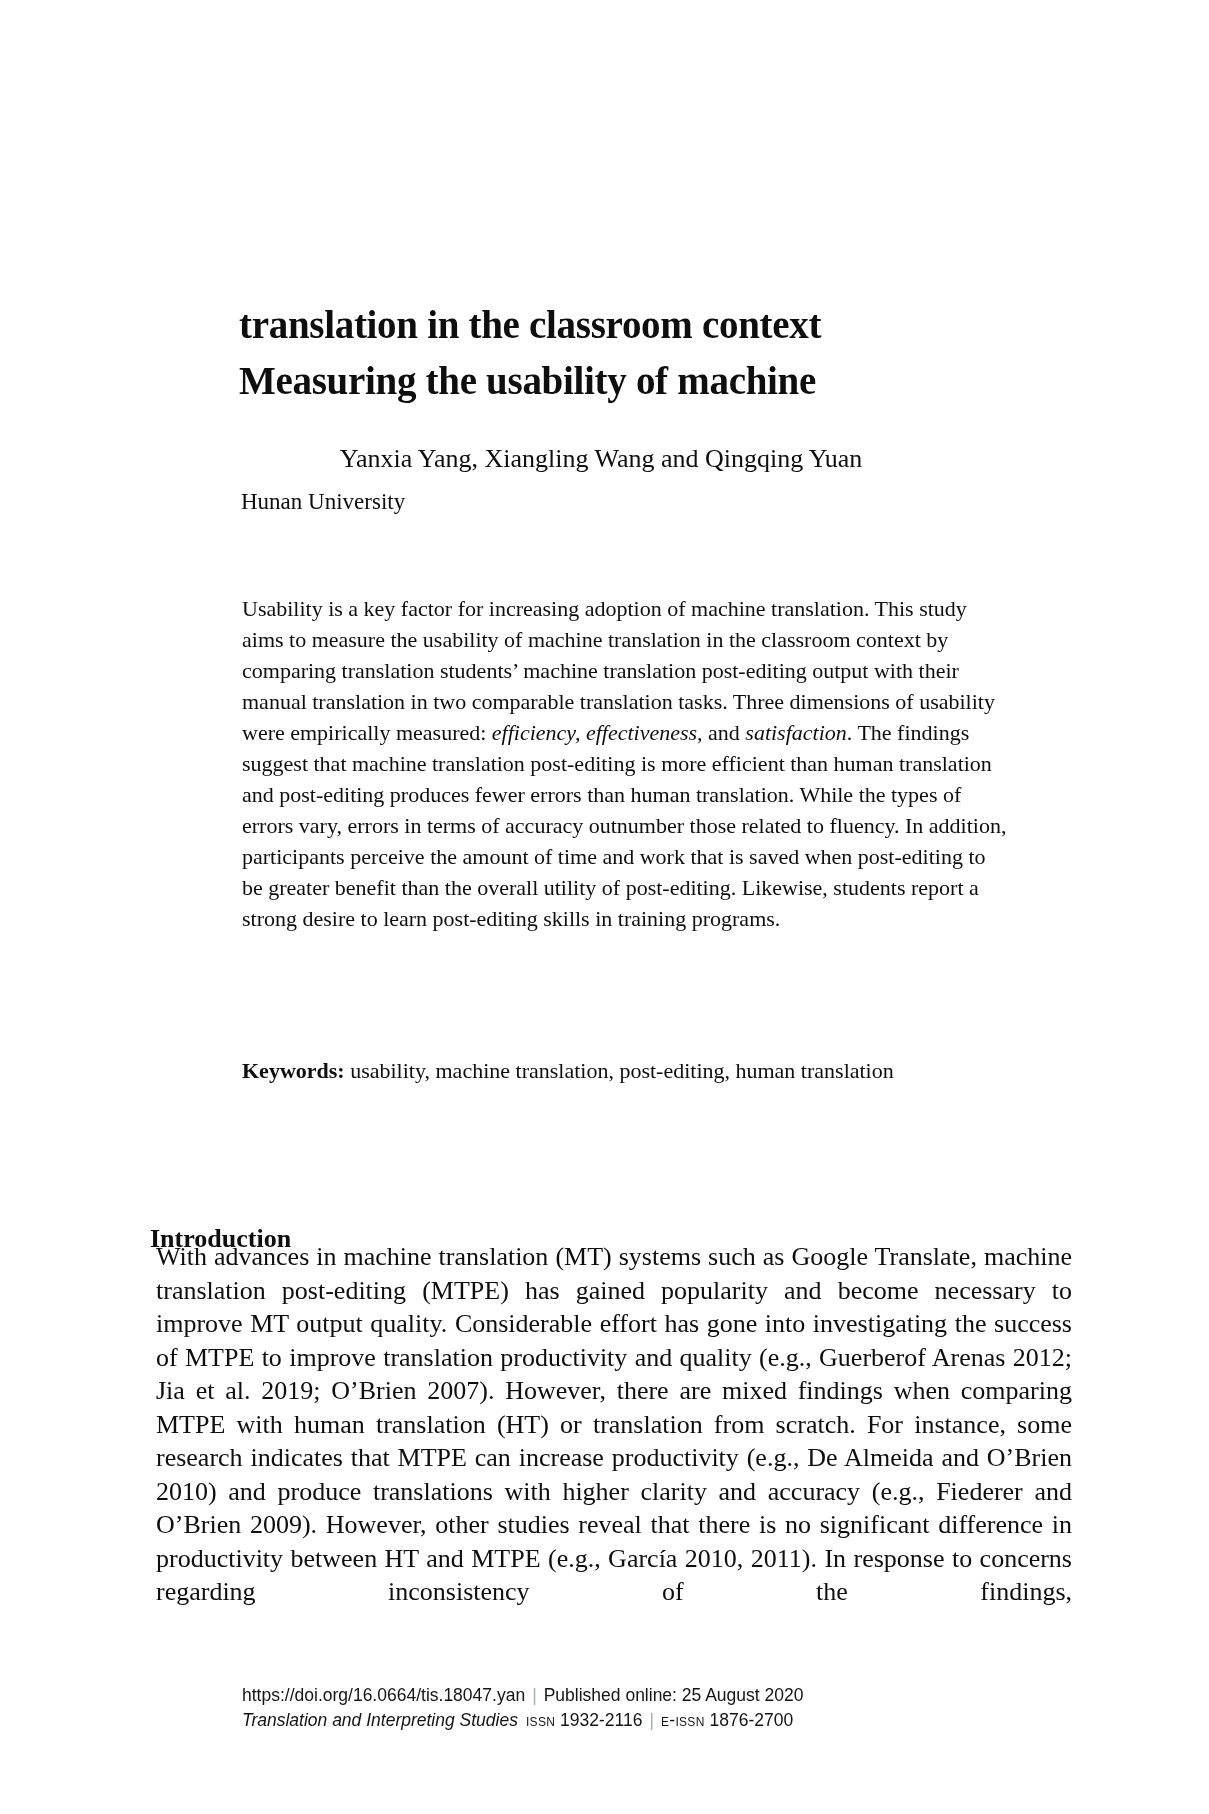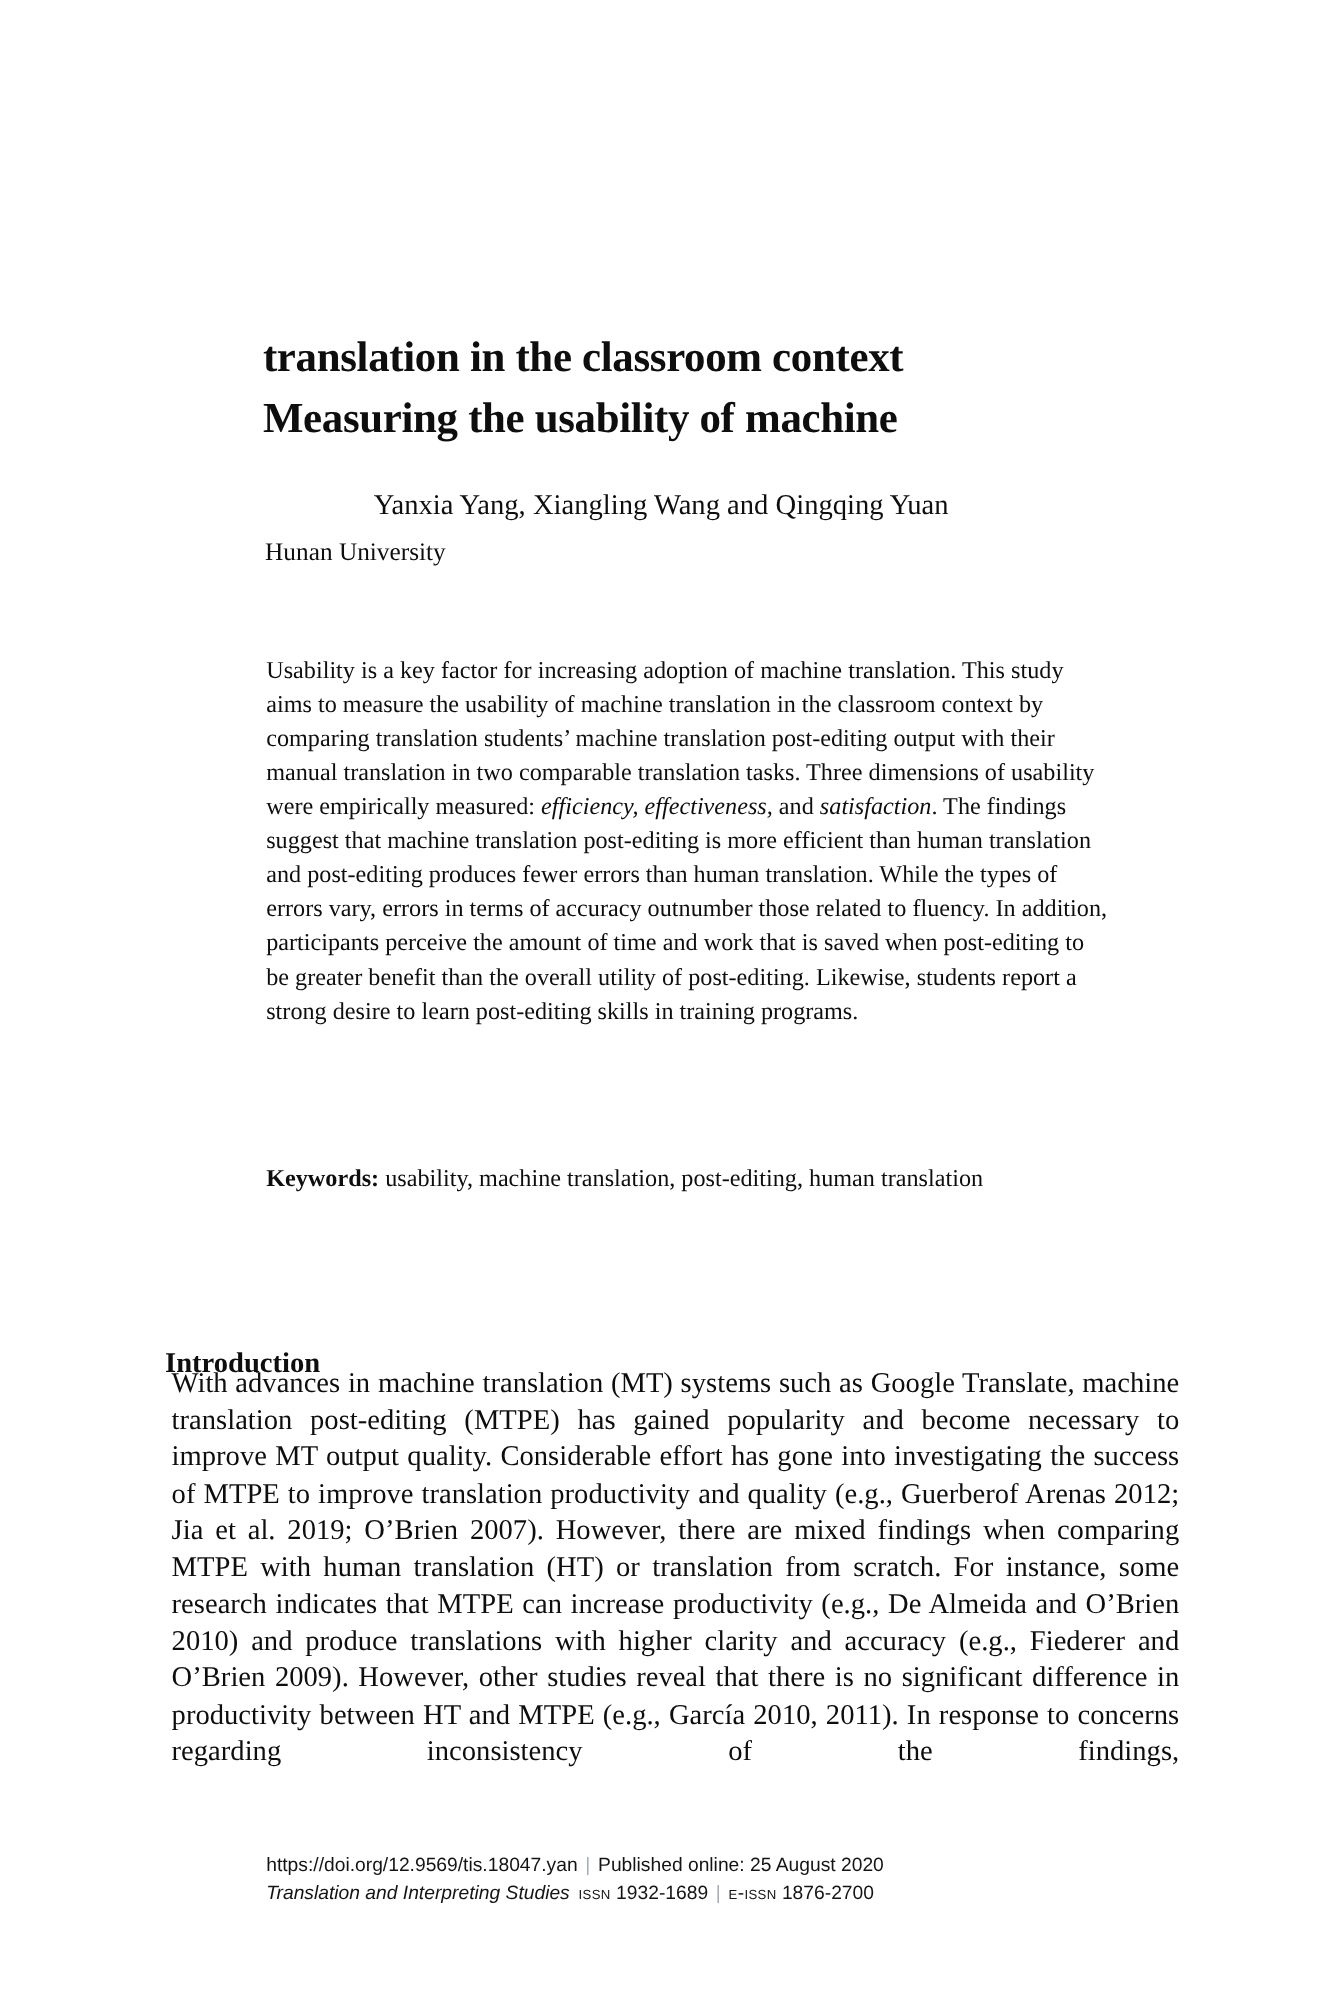--- a/index.html
+++ b/index.html
@@ -122,17 +122,17 @@
 
   <p class="abstract"><span>Usability is a key factor for increasing adoption of machine translation. This study aims to measure the usability of machine translation in the classroom context by comparing translation students’ machine translation post-editing output with their manual translation in two comparable translation tasks. Three dimensions of usability were empirically measured: </span><em>efficiency, effectiveness,</em><span> and </span><em>satisfaction</em><span>. The findings suggest that machine translation post-editing is more efficient than human translation and post-editing produces fewer errors than human translation. While the types of errors vary, errors in terms of accuracy outnumber those related to fluency. In addition, participants perceive the amount of time and work that is saved when post-editing to be greater benefit than the overall utility of post-editing. Likewise, students report a strong desire to learn post-editing skills in training programs.</span></p>
 
   <p class="keywords"><span class="kw-label">Keywords:</span><span> usability, machine translation, post-editing, human translation</span></p>
 
   <h2 class="section-heading">Introduction</h2>
 
   <p class="body-par">With advances in machine translation (MT) systems such as Google Translate, machine translation post-editing (MTPE) has gained popularity and become necessary to improve MT output quality. Considerable effort has gone into investigating the success of MTPE to improve translation productivity and quality (e.g., Guerberof Arenas 2012; Jia et al. 2019; O’Brien 2007). However, there are mixed findings when comparing MTPE with human translation (HT) or translation from scratch. For instance, some research indicates that MTPE can increase productivity (e.g., De Almeida and O’Brien 2010) and produce translations with higher clarity and accuracy (e.g., Fiederer and O’Brien 2009). However, other studies reveal that there is no significant difference in productivity between HT and MTPE (e.g., García 2010, 2011). In response to concerns regarding inconsistency of the findings,</p>
 
   <div class="imprint">
-    <span class="line"><span>https://doi.org/12.9569/tis.18047.yan</span><span class="sep">|</span><span>Published online: 25 August 2020</span></span>
-    <span class="line"><span class="journal">Translation and Interpreting Studies</span><span class="issn-group"><span class="sc">issn</span>&nbsp;<span>1932-1689</span></span><span class="sep">|</span><span class="sc">e-issn</span>&nbsp;<span>1876-2700</span></span>
+    <span class="line"><span>https://doi.org/16.0664/tis.18047.yan</span><span class="sep">|</span><span>Published online: 25 August 2020</span></span>
+    <span class="line"><span class="journal">Translation and Interpreting Studies</span><span class="issn-group"><span class="sc">issn</span>&nbsp;<span>1932-2116</span></span><span class="sep">|</span><span class="sc">e-issn</span>&nbsp;<span>1876-2700</span></span>
   </div>
 
 </div>
 
 </body></html>

